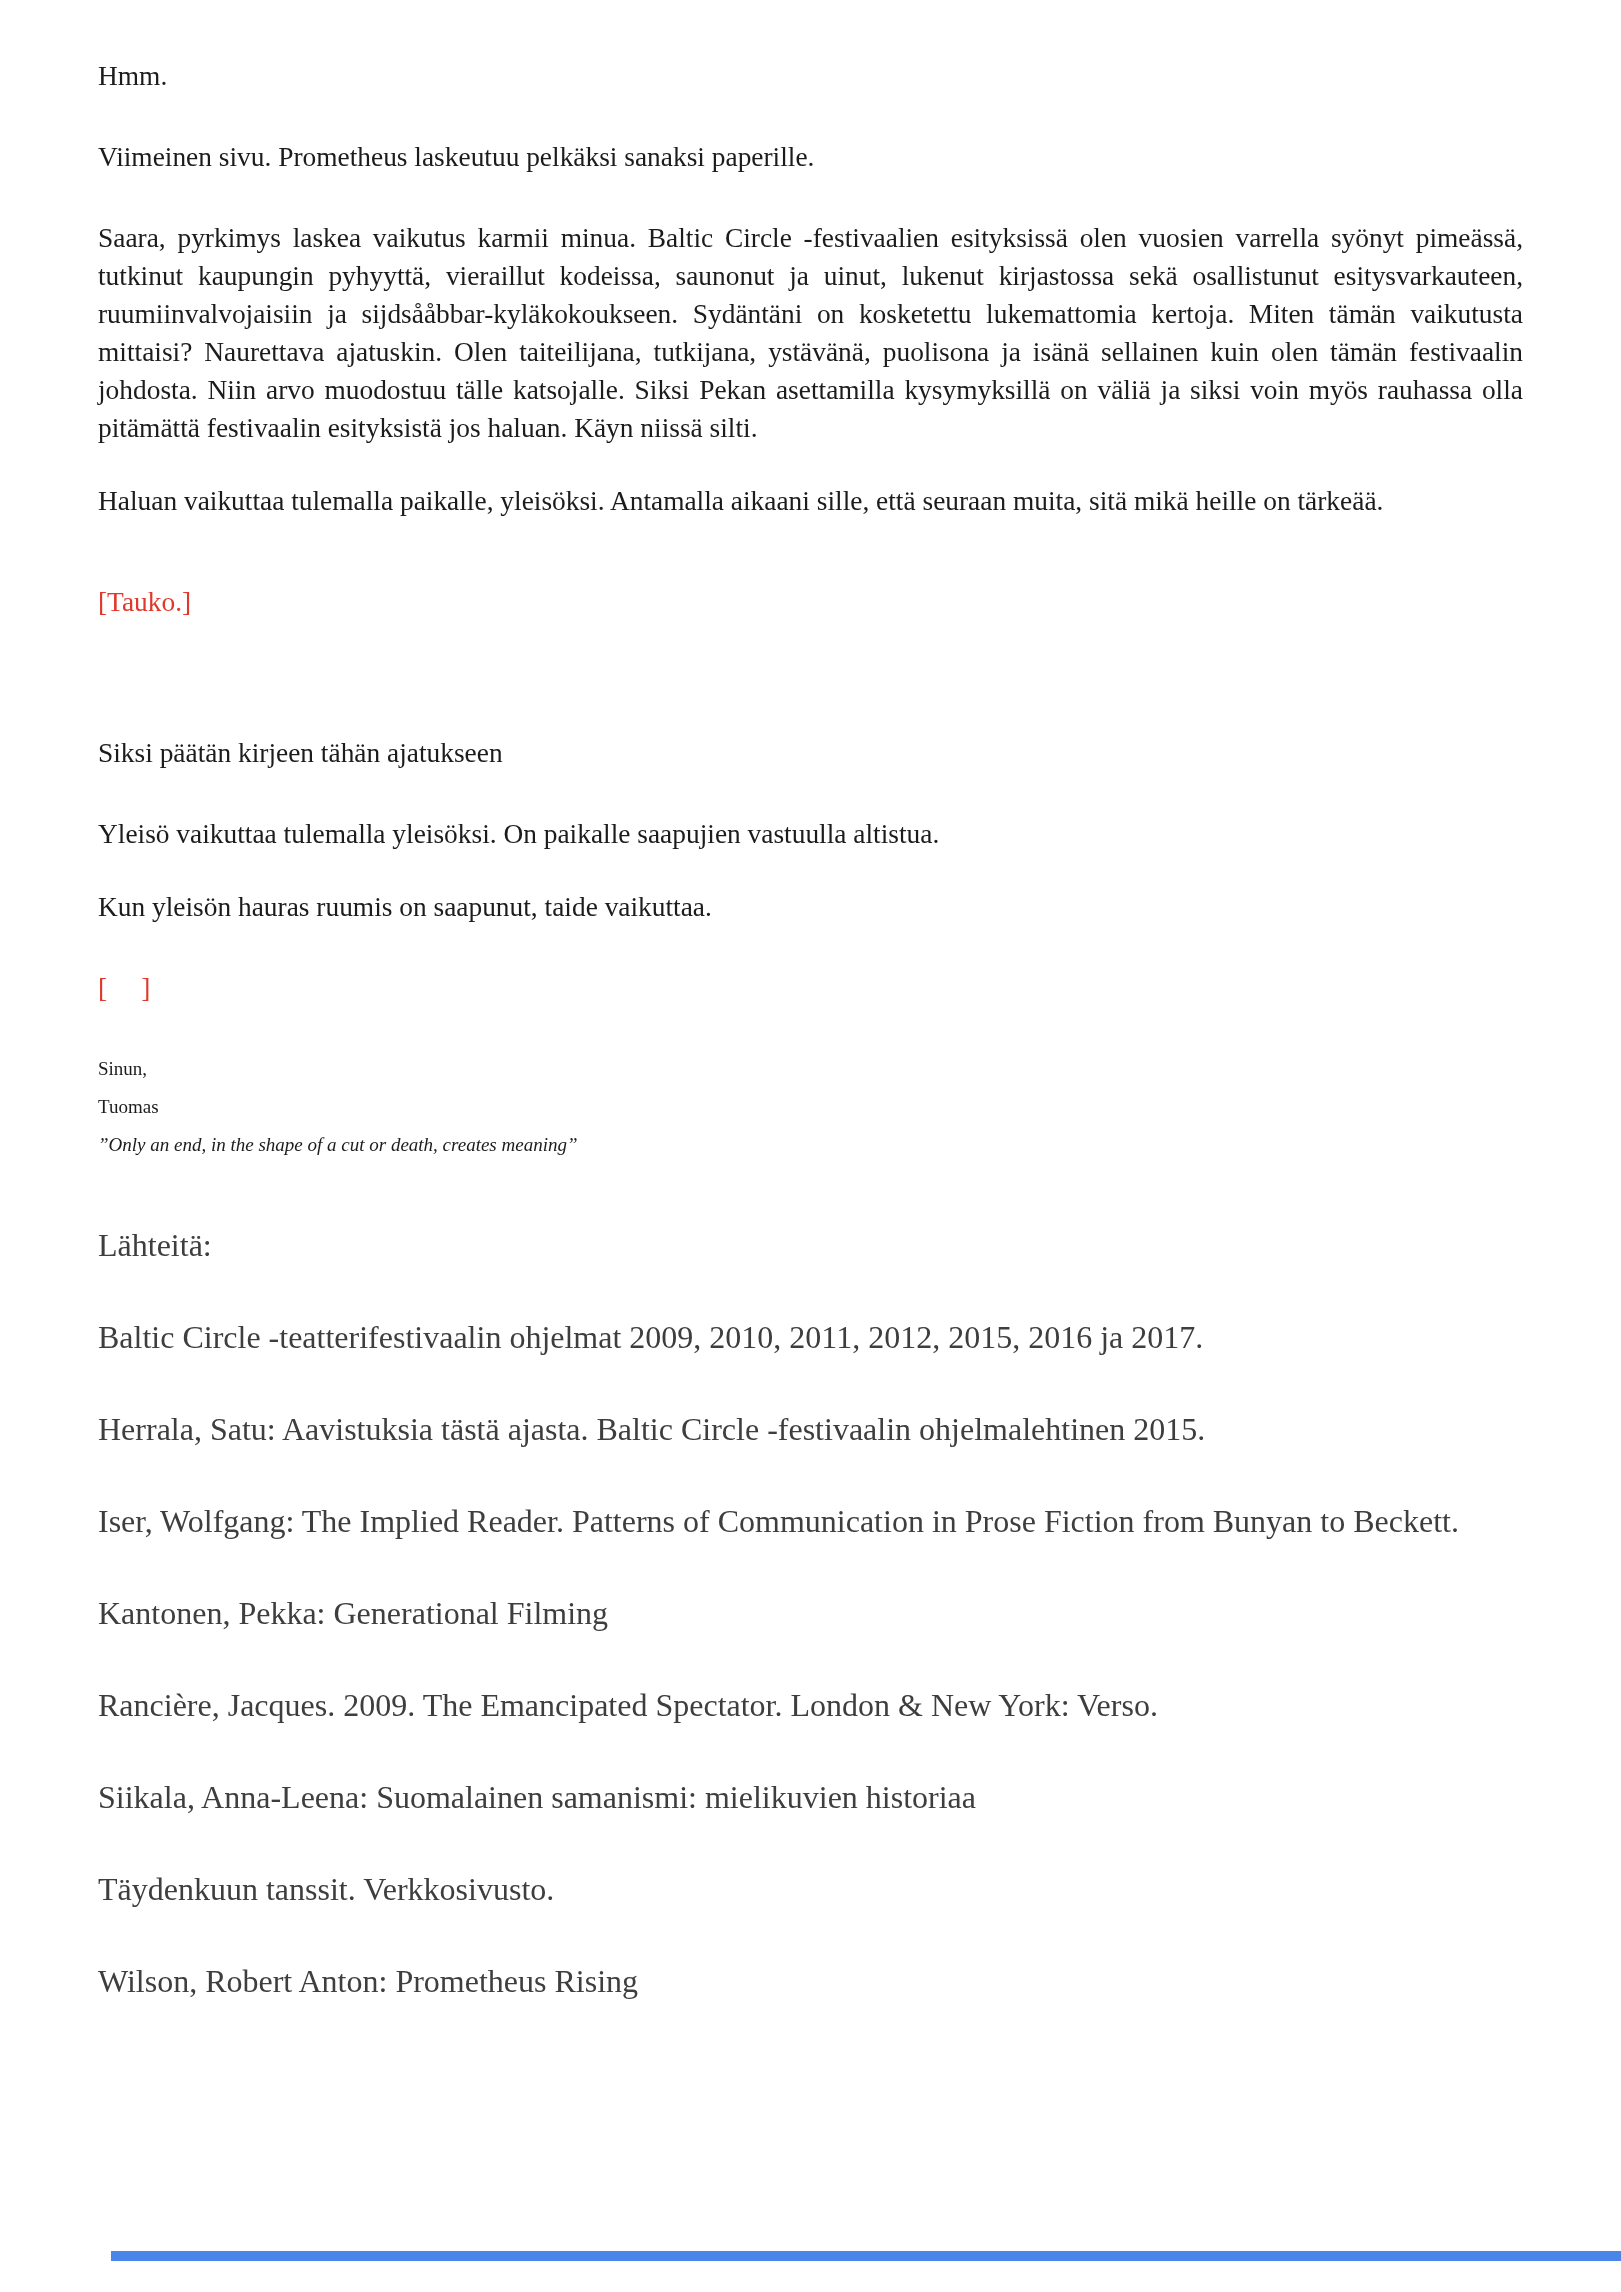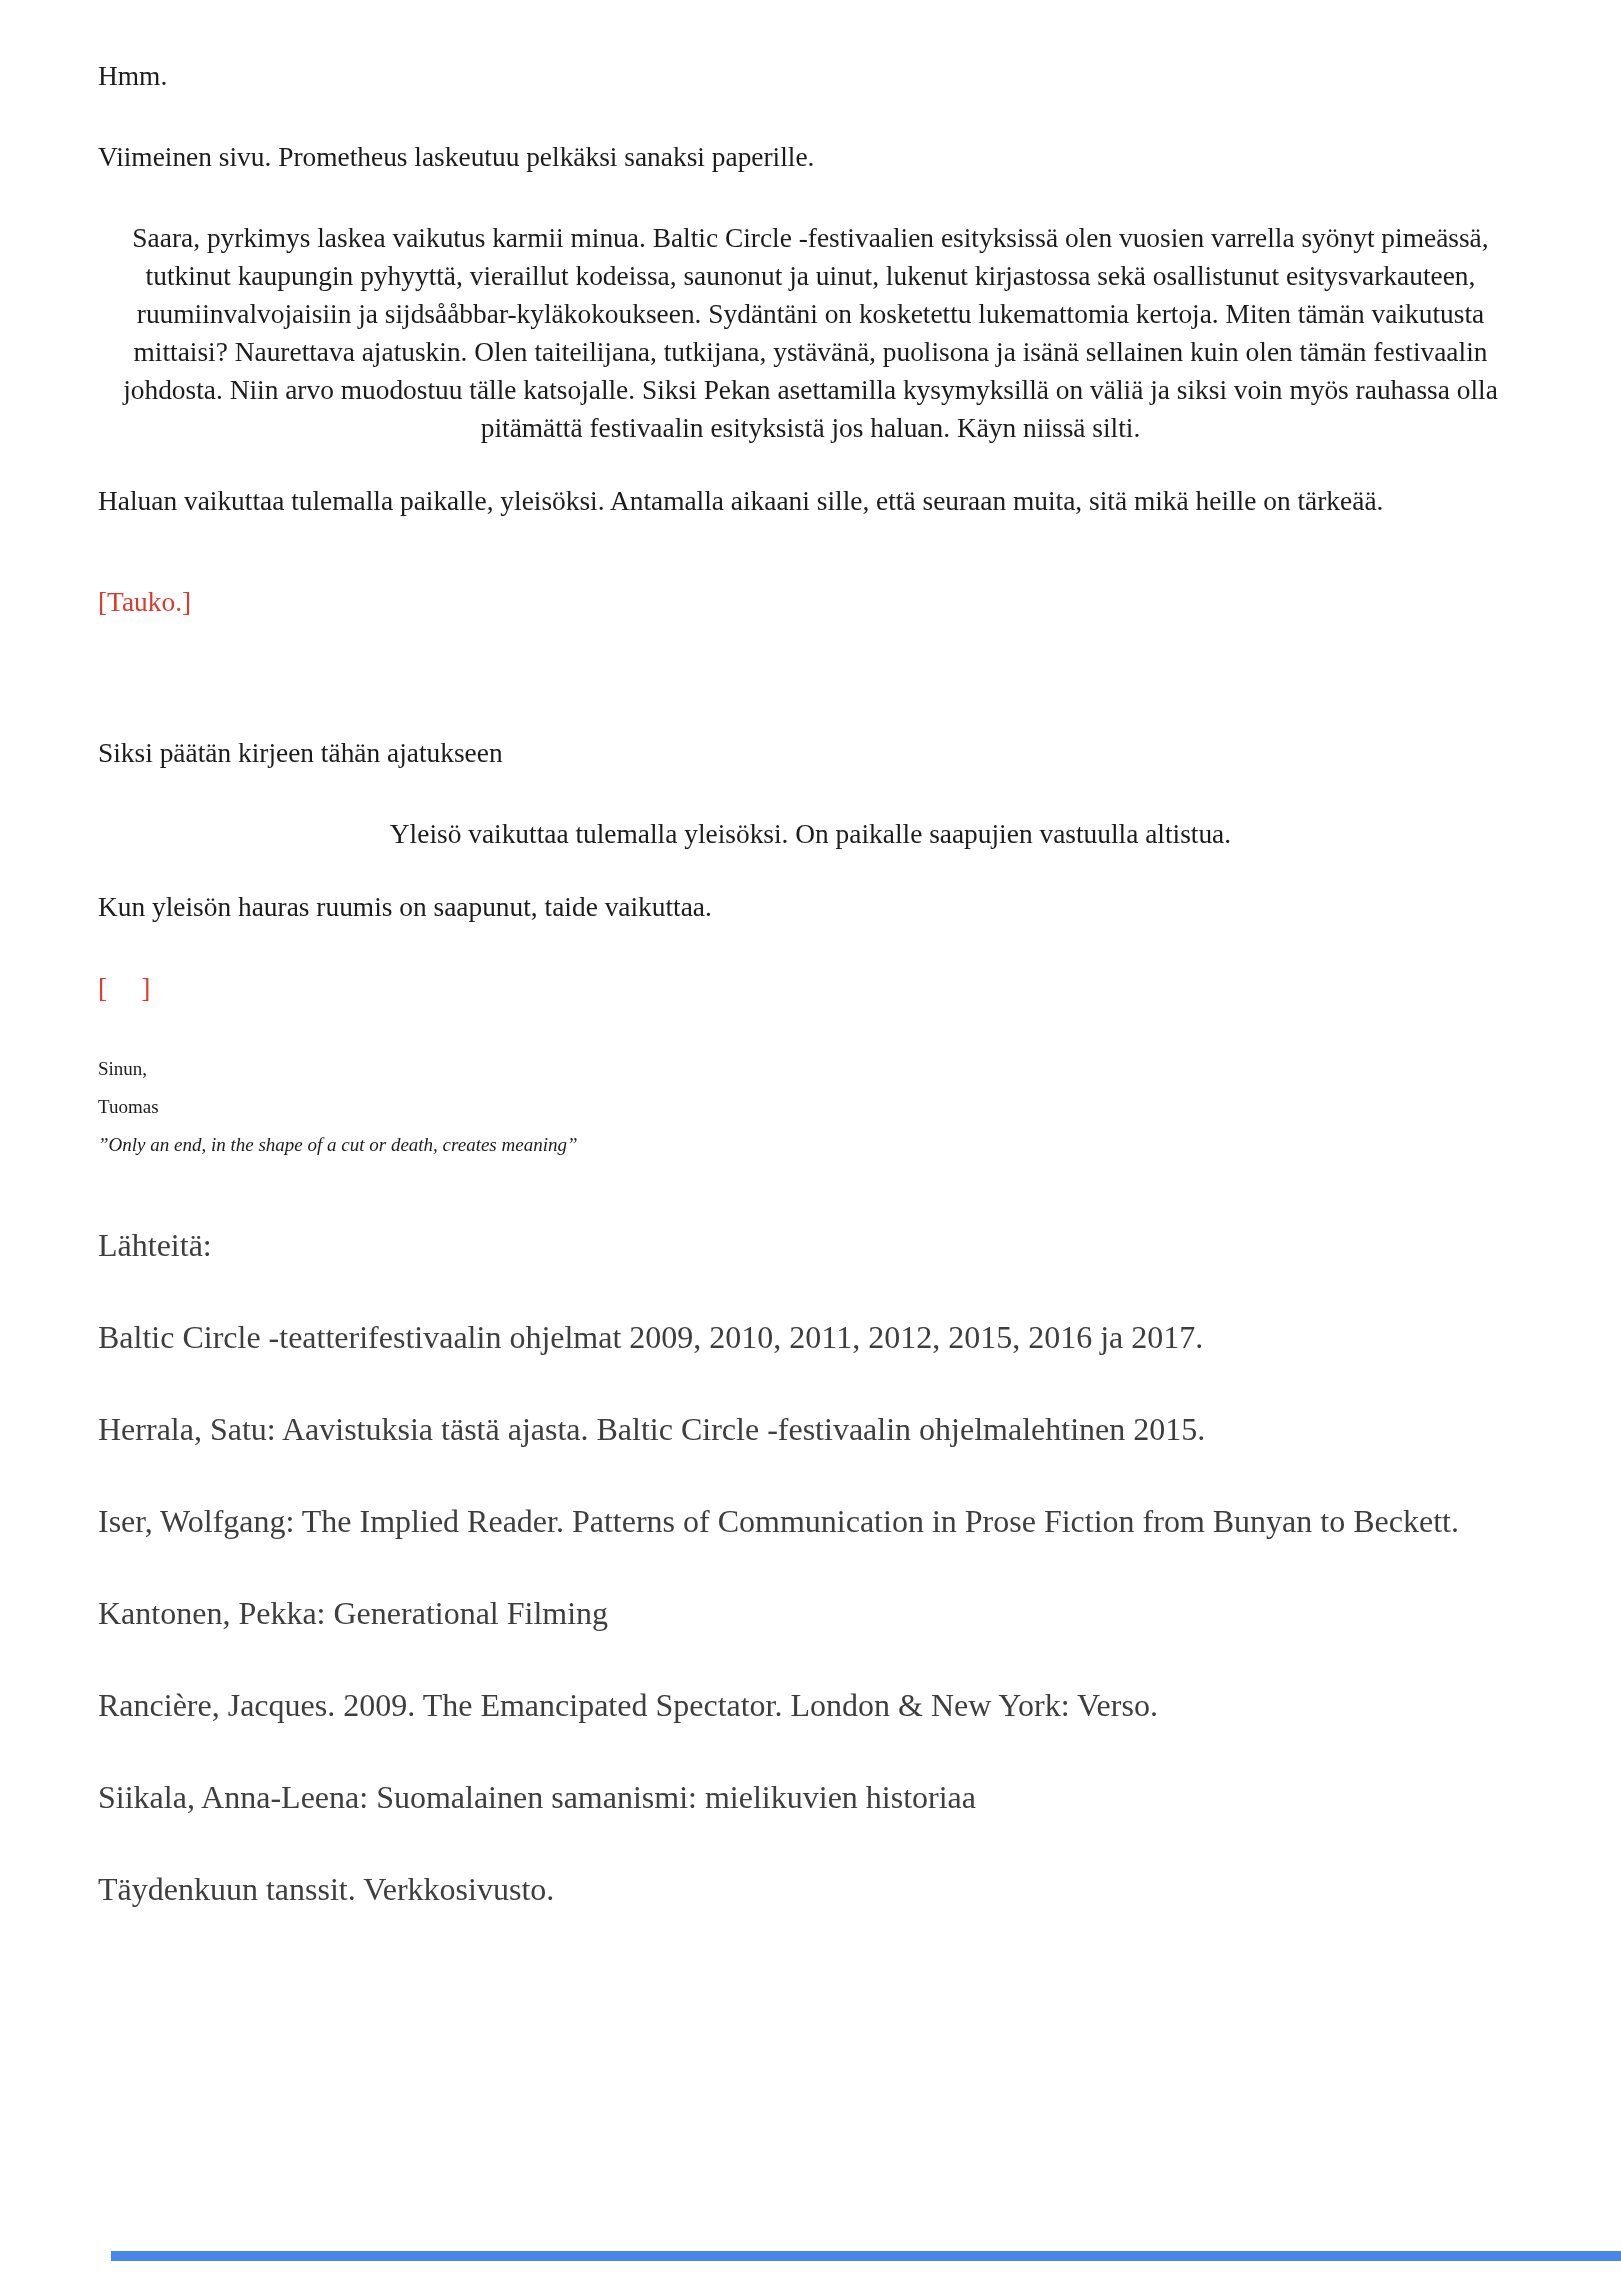--- a/index.html
+++ b/index.html
@@ -24,21 +24,21 @@
     right:98px;
     top:57px;
   }
   .body{
     margin:0;
     font-size:27.4px;
     line-height:38px;
     color:var(--body-text);
   }
   .justify{text-align:justify;}
-  .mb-sm{margin-bottom:35px;text-align:center;}
+  .mb-sm{margin-bottom:35px;}
   .mb-md{margin-bottom:43px;}
   .mb-lg{margin-bottom:63px;}
   .mb-xl{margin-bottom:113px;}
   .red{
     color:var(--accent-red);
   }
   .pre{white-space:pre;}
   .signoff p{margin:0;font-size:19px;line-height:38px;}
   .quote{
     font-style:italic;
@@ -97,19 +97,20 @@
 
     <div class="sources">
       <p class="source-line">Lähteitä:</p>
       <p class="source-line">Baltic Circle -teatterifestivaalin ohjelmat 2009, 2010, 2011, 2012, 2015, 2016 ja 2017.</p>
       <p class="source-line">Herrala, Satu: Aavistuksia tästä ajasta. Baltic Circle -festivaalin ohjelmalehtinen 2015.</p>
       <p class="source-line">Iser, Wolfgang: The Implied Reader. Patterns of Communication in Prose Fiction from Bunyan to Beckett.</p>
       <p class="source-line">Kantonen, Pekka: Generational Filming</p>
       <p class="source-line">Rancière, Jacques. 2009. The Emancipated Spectator. London &amp; New York: Verso.</p>
       <p class="source-line">Siikala, Anna-Leena: Suomalainen samanismi: mielikuvien historiaa</p>
       <p class="source-line">Täydenkuun tanssit. Verkkosivusto.</p>
+      <p class="source-line">Wilson, Robert Anton: Prometheus Rising</p>
     </div>
 
   </div>
 
   <div class="footer-bar"></div>
 </div>
 
 
 </body></html>

